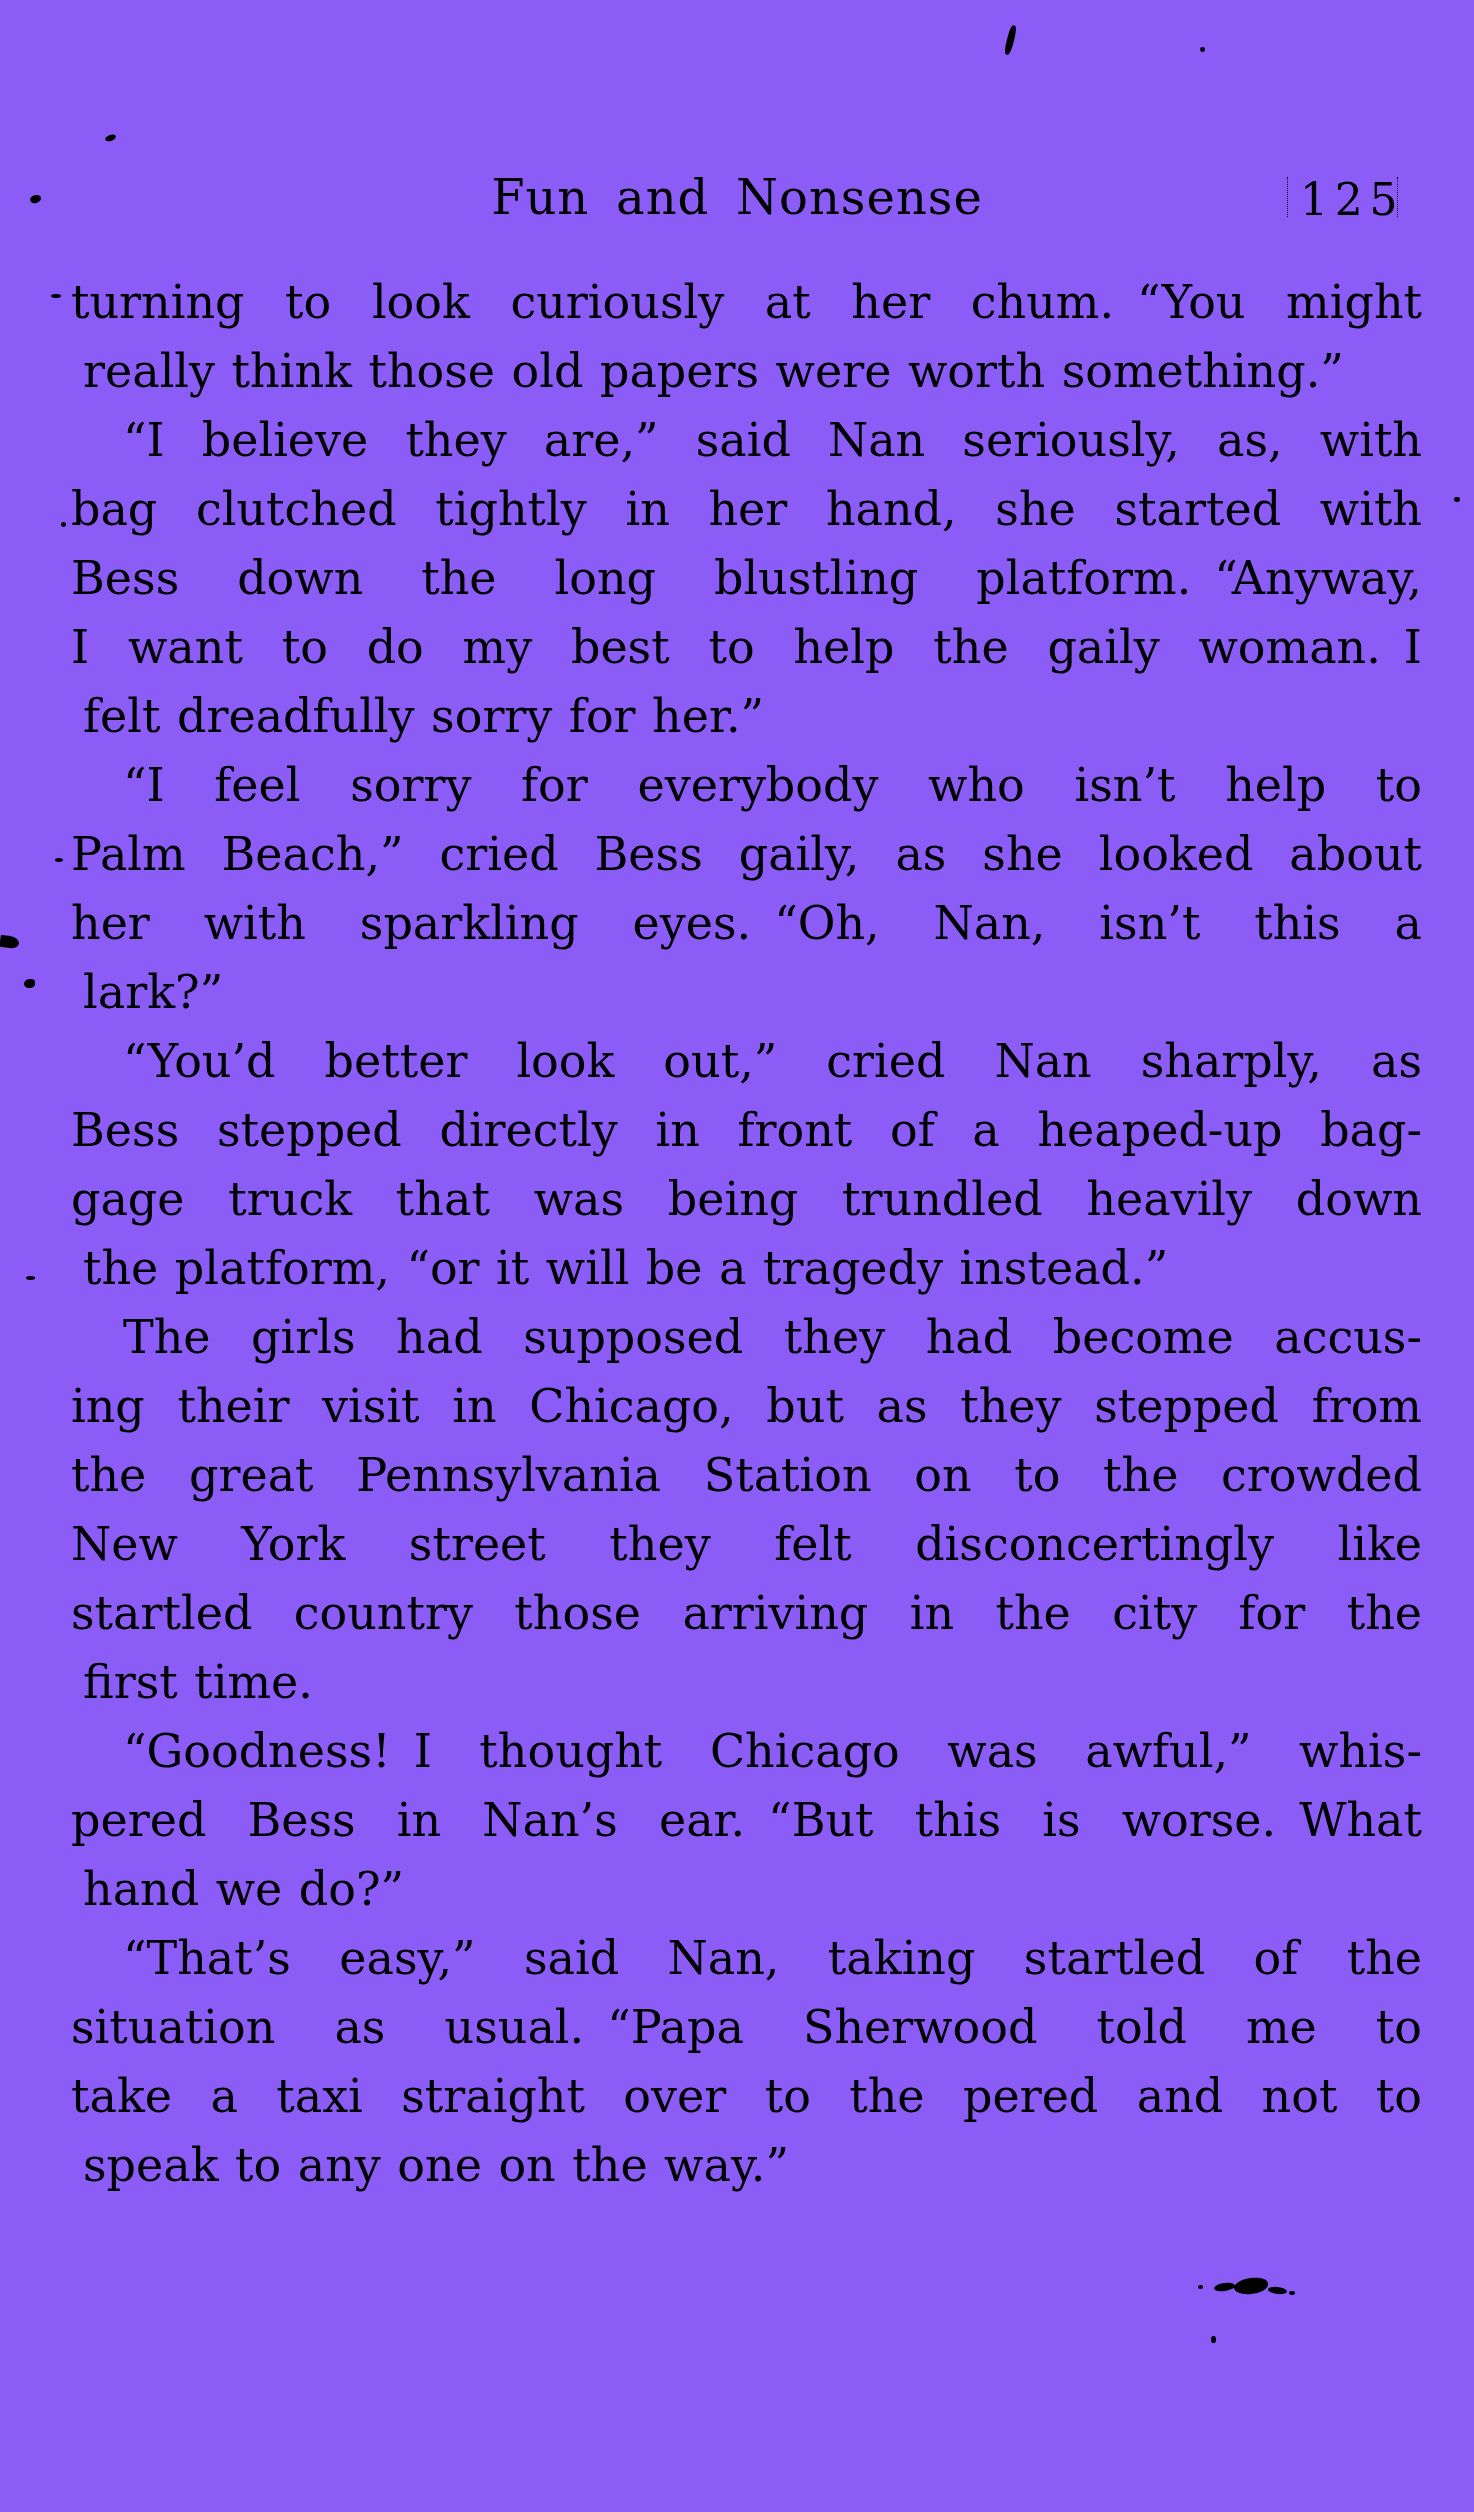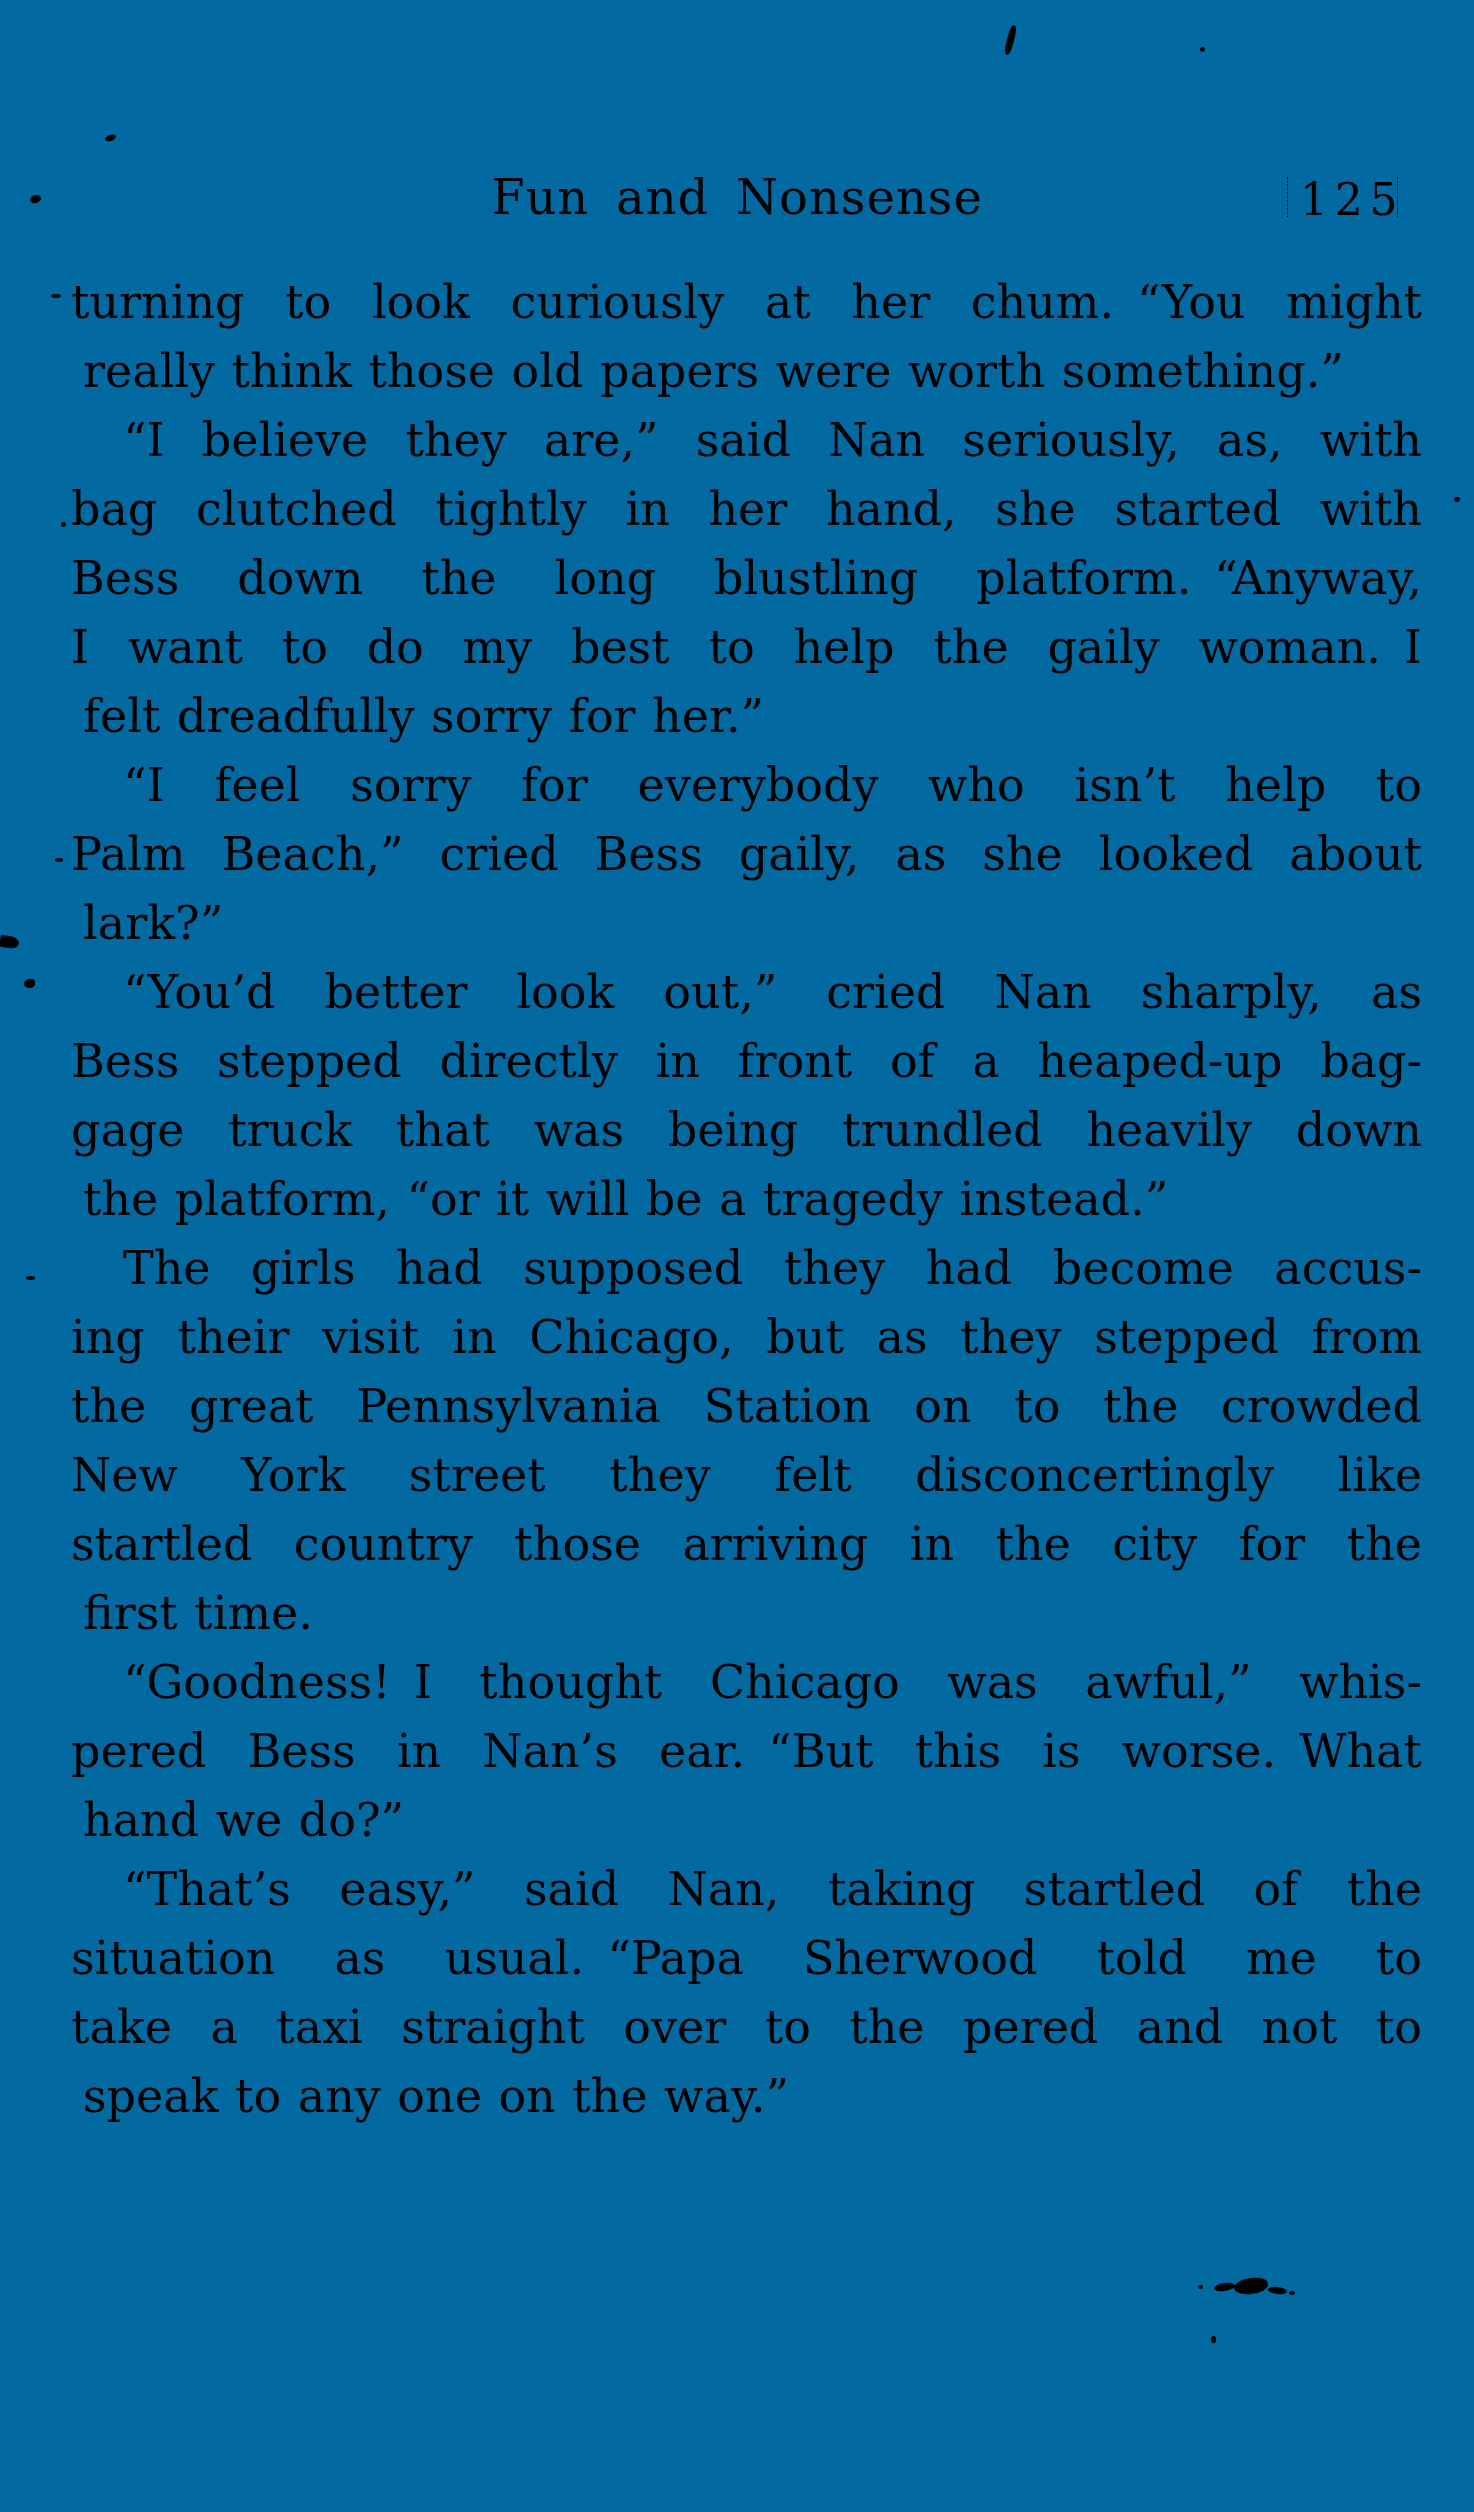--- a/index.html
+++ b/index.html
@@ -58,36 +58,37 @@
     background: #000000;
   }
   .artifact.dotted {
     background: transparent;
     border-left: 1.9px dotted #000000;
   }
 </style>
 </head>
 <body>
 
-<div class="page" id="page" style="background: #0369a1; color: rgb(0, 0, 0);">
+<div class="page" id="page" style="background: #8b5cf6; color: rgb(0, 0, 0);">
   <div class="header">
     <div class="running-title">Fun and Nonsense</div>
     <div class="page-number">125</div>
   </div>
 
   <div class="text-block" id="text-block">
       <div class="line">turning to look curiously at her chum. “You might</div>
       <div class="line last">really think those old papers were worth something.”</div>
       <div class="line indent">“I believe they are,” said Nan seriously, as, with</div>
       <div class="line">bag clutched tightly in her hand, she started with</div>
       <div class="line">Bess down the long blustling platform. “Anyway,</div>
       <div class="line">I want to do my best to help the gaily woman. I</div>
       <div class="line last">felt dreadfully sorry for her.”</div>
       <div class="line indent">“I feel sorry for everybody who isn’t help to</div>
       <div class="line">Palm Beach,” cried Bess gaily, as she looked about</div>
+      <div class="line">her with sparkling eyes. “Oh, Nan, isn’t this a</div>
       <div class="line last">lark?”</div>
       <div class="line indent">“You’d better look out,” cried Nan sharply, as</div>
       <div class="line">Bess stepped directly in front of a heaped-up bag-</div>
       <div class="line">gage truck that was being trundled heavily down</div>
       <div class="line last">the platform, “or it will be a tragedy instead.”</div>
       <div class="line indent">The girls had supposed they had become accus-</div>
       <div class="line">ing their visit in Chicago, but as they stepped from</div>
       <div class="line">the great Pennsylvania Station on to the crowded</div>
       <div class="line">New York street they felt disconcertingly like</div>
       <div class="line">startled country those arriving in the city for the</div>

